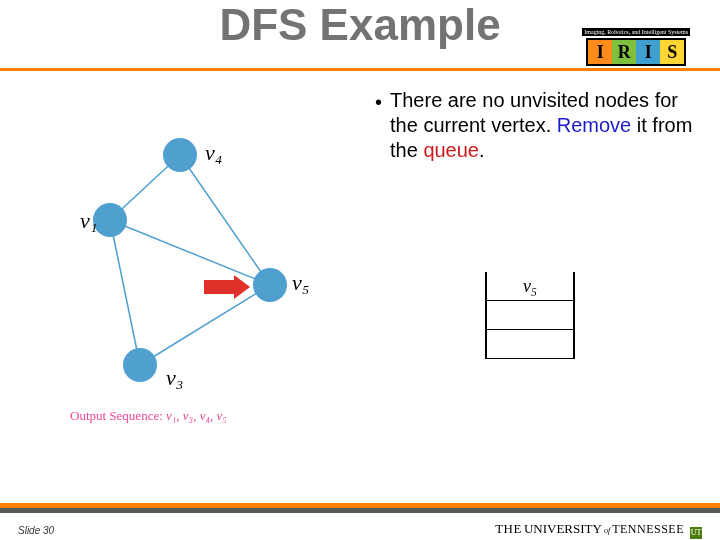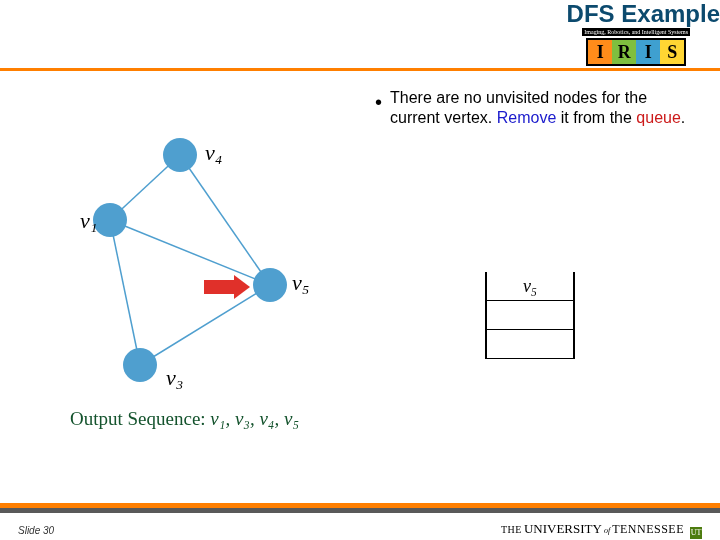--- a/index.html
+++ b/index.html
@@ -13,23 +13,23 @@
     overflow: hidden;
   }
   .slide {
     width: 720px;
     height: 540px;
     position: relative;
   }
   .title {
     font-family: Verdana, Geneva, sans-serif;
     font-weight: bold;
-    font-size: 24px;
-    color: #0c4a6e;
-    text-align: right;
+    font-size: 44px;
+    color: #737373;
+    text-align: center;
     width: 100%;
   }
   .title-underline {
     position: absolute;
     top: 68px;
     left: 0;
     width: 100%;
     height: 3px;
     background: #ff7f00;
   }
@@ -107,22 +107,22 @@
     border-bottom: 12px solid transparent;
     border-left: 16px solid #e0302a;
     vertical-align: middle;
   }
 
   .output-seq {
     position: absolute;
     top: 408px;
     left: 70px;
     font-family: 'Times New Roman', serif;
-    font-size: 19px;
-    color: #14532d;
+    font-size: 13px;
+    color: #ec4899;
   }
   .output-seq .vsym { font-style: italic; }
 
   .bullet-area {
     position: absolute;
     top: 88px;
     left: 375px;
     width: 320px;
     font-size: 24px;
     line-height: 1.25;
@@ -132,21 +132,21 @@
   .bullet {
     display: flex;
   }
   .bullet-dot {
     margin-right: 8px;
     font-size: 20px;
     line-height: 1.4;
   }
   .bullet-text {
     font-family: Verdana, Geneva, sans-serif;
-    font-size: 16px;
+    font-size: 20px;
   }
   .bullet-text .word-remove {
     color: #1a1acc;
   }
   .bullet-text .word-queue {
     color: #cc1a1a;
   }
 
   .stack-table {
     position: absolute;
@@ -219,21 +219,21 @@
     position: absolute;
     bottom: 3px;
     right: 18px;
     font-family: 'Times New Roman', serif;
     font-size: 12px;
     color: #000;
     display: flex;
     align-items: baseline;
     gap: 2px;
   }
-  .univ-logo .the { font-size: 10px; letter-spacing: 0.5px; }
+  .univ-logo .the { font-size: 13px; letter-spacing: 0.5px; }
   .univ-logo .uni { font-size: 13px; }
   .univ-logo .of { font-size: 8px; font-style: italic; }
   .univ-logo .tn { font-size: 12px; letter-spacing: 0.5px; }
   .univ-logo .sq {
     display: inline-block;
     width: 12px;
     height: 12px;
     background: #4d7c0f;
     margin-left: 4px;
     vertical-align: middle;

